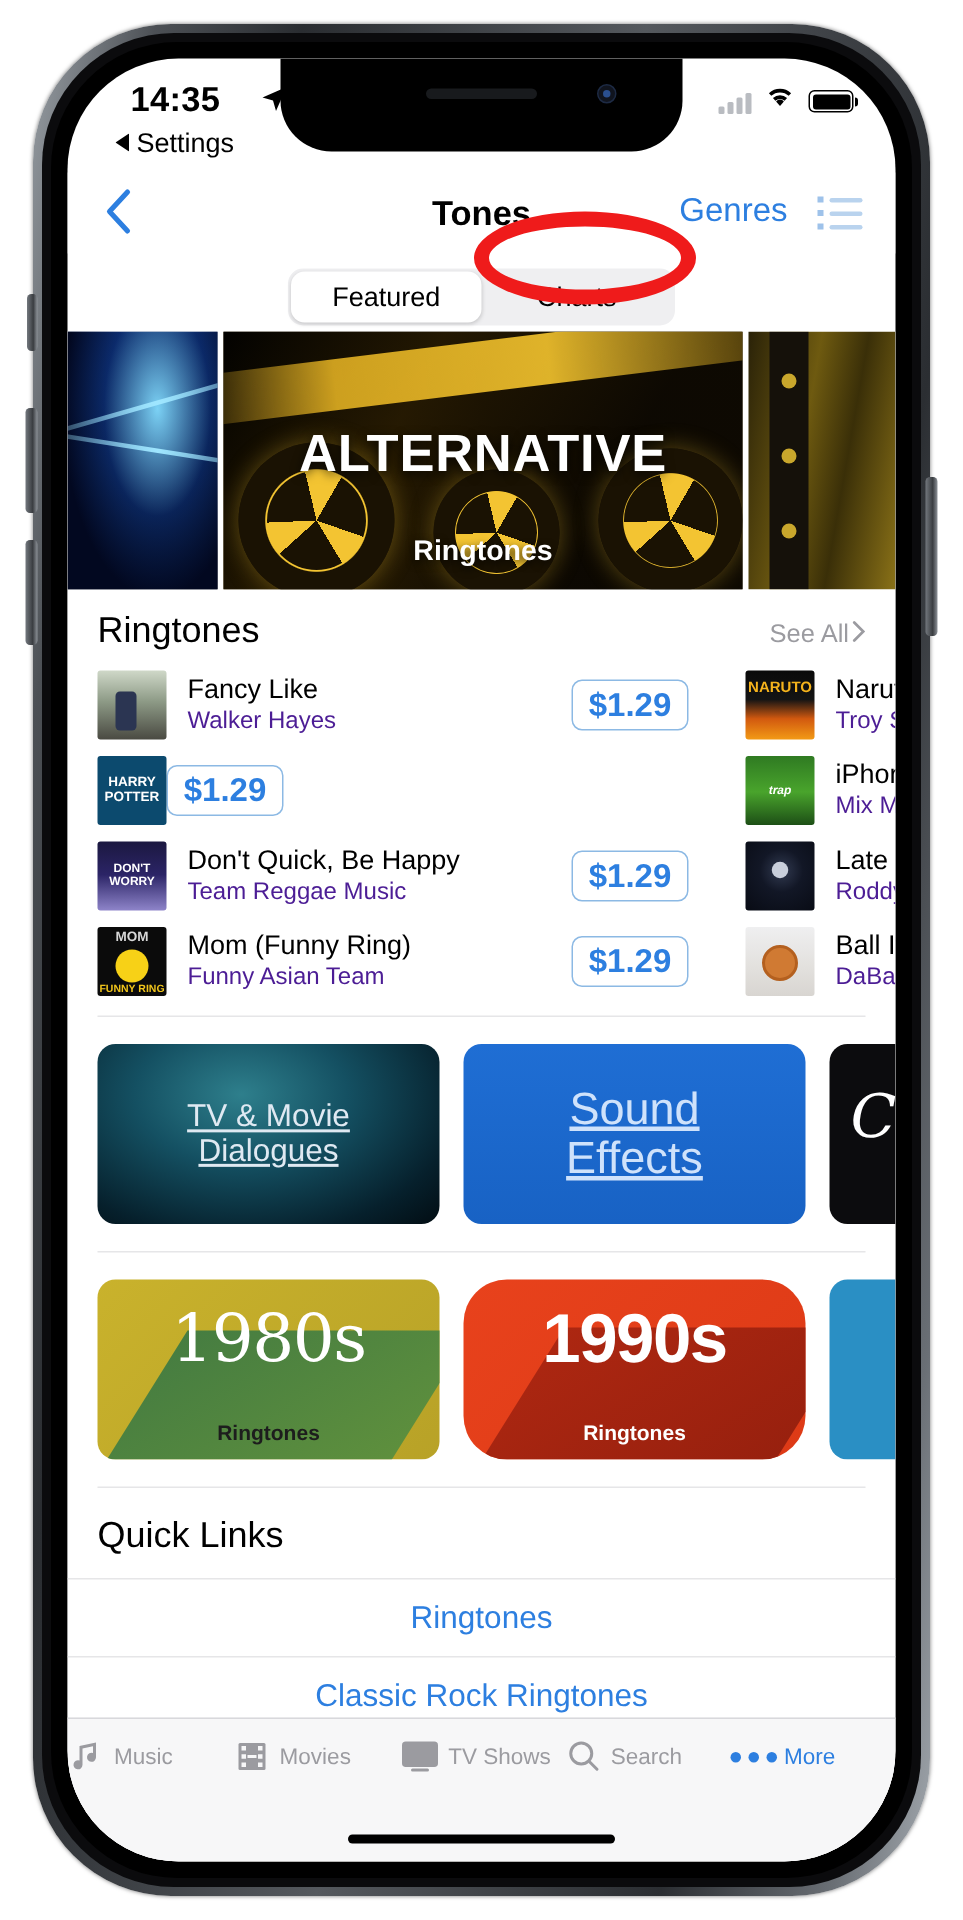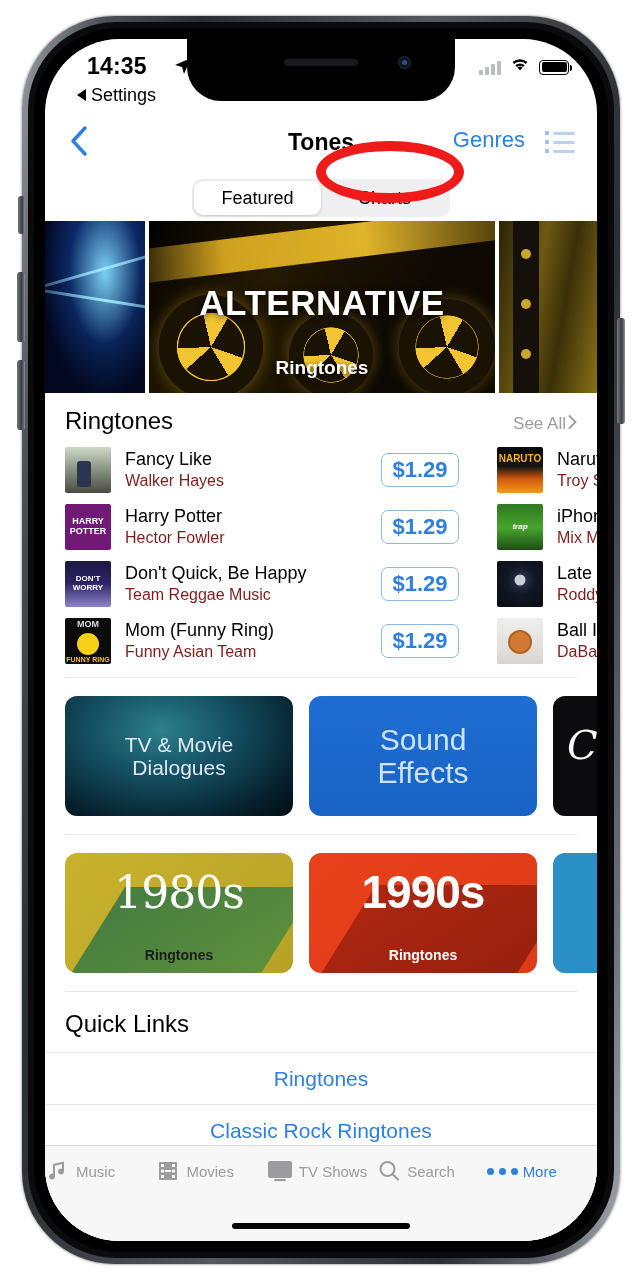--- a/index.html
+++ b/index.html
@@ -190,31 +190,31 @@
   .sec-title { font-size: 24px; color: #000; }
   .see-all { font-size: 17px; color: #9b9ba0; display: flex; align-items: center; gap: 2px; }
 
   .tone-cols { display: flex; overflow: hidden; }
   .tone-col { flex: 0 0 auto; width: 432px; padding-left: 20px; }
   .tone-col.second { width: 300px; }
   .tone-row { display: flex; align-items: center; height: 57px; }
   .art { width: 46px; height: 46px; flex: 0 0 auto; border-radius: 2px; overflow: hidden; position: relative; }
   .tone-meta { flex: 1; min-width: 0; padding-left: 14px; }
   .tone-name { font-size: 18px; color: #000; white-space: nowrap; }
-  .tone-artist { font-size: 16px; color: #7f1d1d; white-space: nowrap; margin-top: 2px; }
+  .tone-artist { font-size: 16px; color: #4c1d95; white-space: nowrap; margin-top: 2px; }
   .price {
     flex: 0 0 auto; width: 78px; height: 34px; border: 1.5px solid #8cb9e4; border-radius: 7px;
     color: #2d7fe0; font-size: 22px; font-weight: bold;
     display: flex; align-items: center; justify-content: center; margin-right: 18px;
   }
 
   
   .a-fancy { background: linear-gradient(180deg,#cfd8c8 0%, #8d9a86 45%, #4a4a42 100%); }
   .a-fancy::after{content:"";position:absolute;left:12px;top:14px;width:14px;height:26px;background:#2b3552;border-radius:3px;}
-  .a-harry { background:#701a75; display:flex;align-items:center;justify-content:center;
+  .a-harry { background:#0c4a6e; display:flex;align-items:center;justify-content:center;
     color:#fff; font-size:9px; font-weight:bold; text-align:center; line-height:1.05; }
   .a-dont { background: linear-gradient(180deg,#1b1840 0%, #2b2466 48%, #8e84c9 100%);
     display:flex;align-items:center;justify-content:center;color:#fff;font-size:8px;font-weight:bold;text-align:center;line-height:1.05;}
   .a-mom { background:#0b0b0b; position:relative; }
   .a-mom .mtop{position:absolute;top:1px;left:0;right:0;text-align:center;color:#d9d9d9;font-size:9px;font-weight:bold;}
   .a-mom .emoji{position:absolute;left:50%;top:15px;transform:translateX(-50%);width:22px;height:22px;border-radius:50%;background:#f7d117;}
   .a-mom .mbot{position:absolute;bottom:1px;left:0;right:0;text-align:center;color:#f0c41b;font-size:7px;font-weight:bold;}
   .a-naruto { background: linear-gradient(180deg,#0a0a0a 0%, #141414 42%, #d2590f 70%, #f29a16 100%);
     display:flex;align-items:flex-start;justify-content:center;padding-top:6px;color:#f5b31c;font-size:10px;font-weight:bold;}
   .a-iphone { background: linear-gradient(180deg,#2f7a22 0%, #49a42c 52%, #1d4f16 100%);
@@ -224,33 +224,33 @@
   .a-ball { background: linear-gradient(180deg,#efeff0 0%, #e2e0dd 60%, #d8d5d1 100%); }
   .a-ball::after{content:"";position:absolute;left:50%;top:54%;transform:translate(-50%,-50%);width:20px;height:20px;border-radius:50%;background:#d07a33;border:2px solid #b4601f;}
 
   .divider { height: 1px; background: #e6e6e8; margin: 8px 20px 0 20px; }
 
   
   .cardrow { display: flex; gap: 16px; padding: 18px 0 0 20px; overflow: hidden; }
   .card { flex: 0 0 auto; width: 228px; height: 120px; border-radius: 12px; position: relative; overflow: hidden; }
   .card-label {
     position: absolute; left: 0; right: 0; top: 50%; transform: translateY(-50%);
-    text-align: center; color: #dfe9f2; font-size: 21px; line-height: 1.1; padding: 0 24px;
+    text-align: center; color: #dfe9f2; font-size: 21px; line-height: 1.1; padding: 0 24px; text-decoration: underline;
   }
   .c-tv { background: radial-gradient(ellipse at 42% 28%, #2e7f8c 0%, #145062 38%, #06202c 78%, #020d13 100%); }
   .c-sfx { background: linear-gradient(180deg,#1f6ed4 0%, #1862c4 100%); }
   .c-sfx .card-label { font-size: 30px; color: #cfe2fb; }
   .c-black { background: #0c0c0e; }
   .c-black .script { position:absolute; left:14px; top:26px; color:#fff; font-family:"DejaVu Serif", serif; font-style:italic; font-size:40px; }
   .c-80 { background: linear-gradient(135deg,#c9b22c 0%, #b8a227 100%); }
   .c-80 .big { position:absolute; left:0;right:0; top:14px; text-align:center; color:#fff; font-size:44px; font-family:"DejaVu Serif", serif; letter-spacing:-1px; z-index:2;}
   .c-80 .shadow{ position:absolute; left:30px; top:34px; width:190px;height:96px;
     background: linear-gradient(135deg,#3f7a42,#5a8f3e); transform: skewX(-32deg); opacity:.95; }
   .c-80 .sub { position:absolute; left:0;right:0;bottom:10px;text-align:center;color:#1d1d1d;font-size:14px;font-weight:bold;z-index:2;}
-  .c-90 { background: linear-gradient(135deg,#e8421c 0%, #dd3a16 100%); }
+  .c-90 { background: linear-gradient(135deg,#e8421c 0%, #dd3a16 100%); border-radius: 29px; }
   .c-90 .big { position:absolute; left:0;right:0; top:12px; text-align:center; color:#fff; font-size:46px; font-weight:bold; letter-spacing:-1px; z-index:2;}
   .c-90 .shadow{ position:absolute; left:36px; top:32px; width:196px;height:100px;
     background: linear-gradient(135deg,#a62410,#8f1d0d); transform: skewX(-32deg); opacity:.9;}
   .c-90 .sub { position:absolute; left:0;right:0;bottom:10px;text-align:center;color:#fff;font-size:14px;font-weight:bold;z-index:2;}
   .c-blue { background: #2a8fc4; }
 
   
   .ql-title { font-size: 24px; color: #000; padding: 18px 20px 14px 20px; }
   .ql-item {
     border-top: 1px solid #e6e6e8; height: 52px;
@@ -410,24 +410,20 @@
           <div class="tone-row">
             <div class="art a-fancy"></div>
             <div class="tone-meta">
               <div class="tone-name">Fancy Like</div>
               <div class="tone-artist">Walker Hayes</div>
             </div>
             <div class="price">$1.29</div>
           </div>
           <div class="tone-row">
             <div class="art a-harry">HARRY<br>POTTER</div>
-            <div class="tone-meta">
-              <div class="tone-name">Harry Potter</div>
-              <div class="tone-artist">Hector Fowler</div>
-            </div>
             <div class="price">$1.29</div>
           </div>
           <div class="tone-row">
             <div class="art a-dont">DON'T<br>WORRY</div>
             <div class="tone-meta">
               <div class="tone-name">Don't Quick, Be Happy</div>
               <div class="tone-artist">Team Reggae Music</div>
             </div>
             <div class="price">$1.29</div>
           </div>

